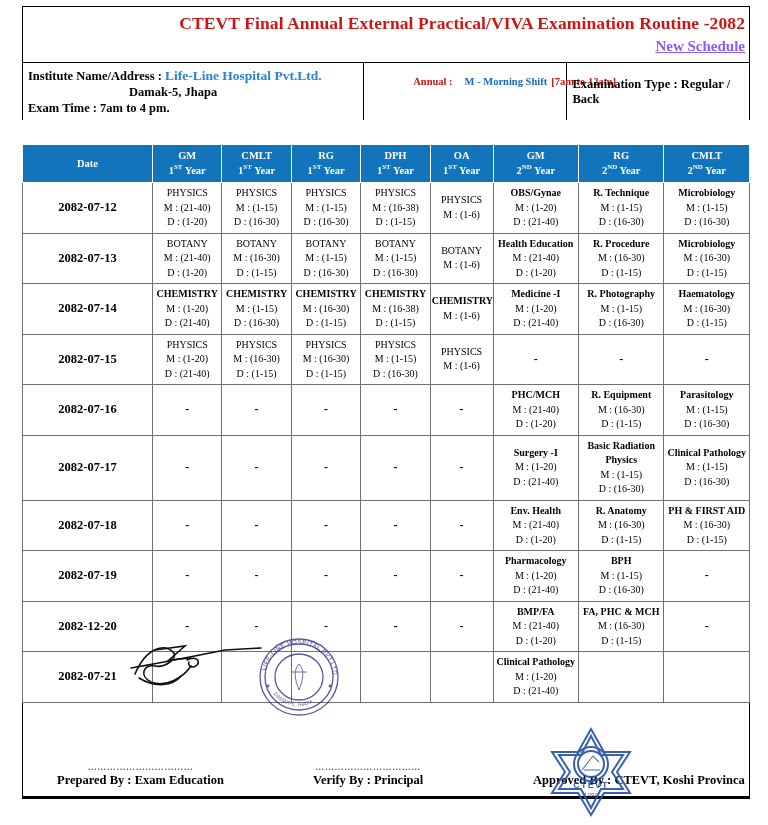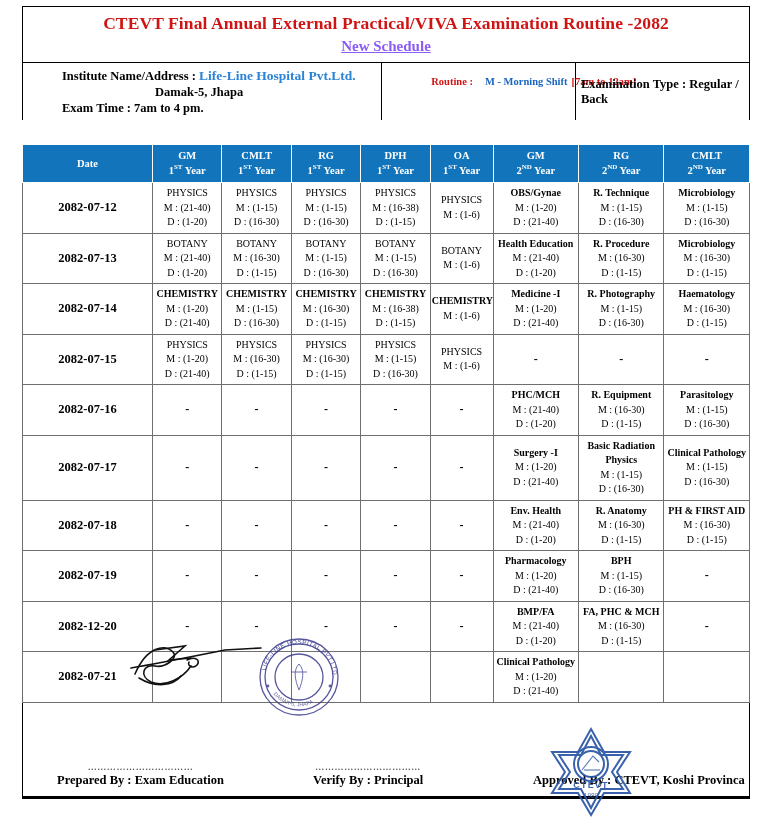--- a/index.html
+++ b/index.html
@@ -14,21 +14,21 @@
     position:relative;
     width:768px;height:825px;
     box-sizing:border-box;
     padding:6px 18px 4px 22px;
   }
   
   .title-box{
     border:1px solid #000;
     border-bottom:none;
     padding:6px 4px 7px;
-    text-align:center;
+    text-align:right;
   }
   .doc-title{
     color:#d01414;
     font-weight:bold;
     font-size:17.5px;
     letter-spacing:.1px;
     line-height:1.15;
   }
   .doc-subtitle{
     color:#8b5cf6;
@@ -36,21 +36,20 @@
     font-size:15px;
     text-decoration:underline;
     margin-top:4px;
     line-height:1.2;
   }
   
   .info-box{
     display:flex;
     border:1px solid #000;
     border-bottom:none;
-    padding-left:34px;
   }
   .info-cell{
     box-sizing:border-box;
     padding:4px 5px 3px;
   }
   .info-left{ width:47%; border-right:1px solid #000; }
   .info-mid{ width:28%; border-right:1px solid #000; padding-top:8px;}
   .info-right{ width:25%; display:flex; align-items:center; }
   .inst-line{ font-size:12.5px; font-weight:bold; line-height:1.35; }
   .inst-name{ color:#2b83d6; font-size:13.5px; font-weight:bold; }
@@ -165,21 +164,21 @@
       <div class="inst-line">
         <span>Institute Name/Address :</span>
         <span class="inst-name">Life-Line Hospital Pvt.Ltd.</span>
       </div>
       <div class="inst-addr">Damak-5, Jhapa</div>
       <div class="inst-line">Exam Time : 7am to 4 pm.</div>
     </div>
 
     <div class="info-cell info-mid">
       <div class="sym-row">
-        <span class="sym-label">Routine :</span>
+        <span class="sym-label">Annual :</span>
         &nbsp;&nbsp;<span class="sym-text">M - Morning Shift</span>
         <span class="sym-time">[7am to 12am]</span>
       </div>
     </div>
 
     <div class="info-cell info-right">
       <span class="exam-type">Examination Type : Regular / Back</span>
     </div>
   </div>
 

